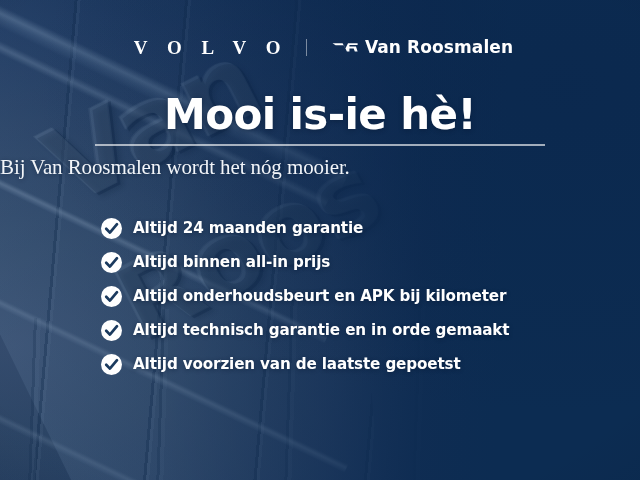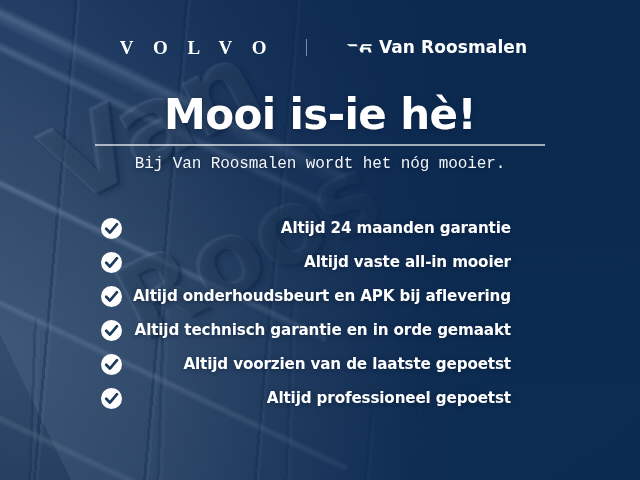--- a/index.html
+++ b/index.html
@@ -172,40 +172,39 @@
 
   
   .logo-bar {
     position: absolute;
     top: 38px;
     left: 0;
     width: 640px;
     display: flex;
     align-items: center;
     justify-content: center;
-    gap: 16px;
+    gap: 2px;
   }
   .volvo-word {
     font-family: "Liberation Serif", serif;
     font-weight: 700;
     font-size: 19px;
     letter-spacing: 7.5px;
     color: #ffffff;
     text-indent: 7px;
     line-height: 1;
   }
   .logo-sep {
     width: 1px;
     height: 17px;
     background: rgba(255,255,255,0.45);
     margin: 0 23px 0 16px;
   }
   .vr-group {
     display: flex;
-    align-items: center;
     gap: 7px;
   }
   .vr-mark { display: block; }
   .vr-word {
     font-family: "DejaVu Sans", sans-serif;
     font-weight: 700;
     font-size: 17px;
     letter-spacing: 0.1px;
     color: #ffffff;
     line-height: 1;
@@ -234,41 +233,40 @@
     width: 450px;
     height: 2px;
     background: rgba(255,255,255,0.62);
   }
 
   .subhead {
     position: absolute;
     top: 155px;
     left: 0;
     width: 640px;
-    text-align: center;
-    font-family: Liberation Mono, monospace;
+    text-align: left;
+    font-family: Liberation Serif, serif;
     font-weight: 400;
-    font-size: 16px;
+    font-size: 21px;
     color: #f2f5f9;
     letter-spacing: -0.1px;
     text-shadow: 0 1px 4px rgba(6,22,46,0.40);
   }
 
   
   .checklist {
     position: absolute;
     top: 211px;
     left: 101px;
   }
   .check-item {
     display: flex;
     align-items: center;
     height: 34px;
     gap: 11px;
-    justify-content: space-between;
   }
   .check-icon { display: block; flex: 0 0 auto; }
   .check-label {
     font-family: "DejaVu Sans", sans-serif;
     font-weight: 700;
     font-size: 15.2px;
     letter-spacing: -0.15px;
     color: #ffffff;
     white-space: nowrap;
     text-shadow: 0 1px 4px rgba(6,22,46,0.45);
@@ -323,52 +321,45 @@
           <path d="M5.2 10.7 L8.9 14.6 L16.0 6.2" fill="none" stroke="#1b3a5e" stroke-width="2.7" stroke-linecap="round" stroke-linejoin="round"></path>
         </svg>
         <div class="check-label">Altijd 24 maanden garantie</div>
       </div>
 
       <div class="check-item">
         <svg class="check-icon" width="21" height="21" viewBox="0 0 21 21" aria-hidden="true">
           <circle cx="10.5" cy="10.5" r="10.5" fill="#ffffff"></circle>
           <path d="M5.2 10.7 L8.9 14.6 L16.0 6.2" fill="none" stroke="#1b3a5e" stroke-width="2.7" stroke-linecap="round" stroke-linejoin="round"></path>
         </svg>
-        <div class="check-label">Altijd vaste all-in mooier</div>
-      </div>
-
-      <div class="check-item">
-        <svg class="check-icon" width="21" height="21" viewBox="0 0 21 21" aria-hidden="true">
-          <circle cx="10.5" cy="10.5" r="10.5" fill="#ffffff"></circle>
-          <path d="M5.2 10.7 L8.9 14.6 L16.0 6.2" fill="none" stroke="#1b3a5e" stroke-width="2.7" stroke-linecap="round" stroke-linejoin="round"></path>
-        </svg>
-        <div class="check-label">Altijd onderhoudsbeurt en APK bij aflevering</div>
+        <div class="check-label">Altijd binnen all-in prijs</div>
+      </div>
+
+      <div class="check-item">
+        <svg class="check-icon" width="21" height="21" viewBox="0 0 21 21" aria-hidden="true">
+          <circle cx="10.5" cy="10.5" r="10.5" fill="#ffffff"></circle>
+          <path d="M5.2 10.7 L8.9 14.6 L16.0 6.2" fill="none" stroke="#1b3a5e" stroke-width="2.7" stroke-linecap="round" stroke-linejoin="round"></path>
+        </svg>
+        <div class="check-label">Altijd onderhoudsbeurt en APK bij kilometer</div>
       </div>
 
       <div class="check-item">
         <svg class="check-icon" width="21" height="21" viewBox="0 0 21 21" aria-hidden="true">
           <circle cx="10.5" cy="10.5" r="10.5" fill="#ffffff"></circle>
           <path d="M5.2 10.7 L8.9 14.6 L16.0 6.2" fill="none" stroke="#1b3a5e" stroke-width="2.7" stroke-linecap="round" stroke-linejoin="round"></path>
         </svg>
         <div class="check-label">Altijd technisch garantie en in orde gemaakt</div>
       </div>
 
       <div class="check-item">
         <svg class="check-icon" width="21" height="21" viewBox="0 0 21 21" aria-hidden="true">
           <circle cx="10.5" cy="10.5" r="10.5" fill="#ffffff"></circle>
           <path d="M5.2 10.7 L8.9 14.6 L16.0 6.2" fill="none" stroke="#1b3a5e" stroke-width="2.7" stroke-linecap="round" stroke-linejoin="round"></path>
         </svg>
         <div class="check-label">Altijd voorzien van de laatste gepoetst</div>
       </div>
 
-      <div class="check-item">
-        <svg class="check-icon" width="21" height="21" viewBox="0 0 21 21" aria-hidden="true">
-          <circle cx="10.5" cy="10.5" r="10.5" fill="#ffffff"></circle>
-          <path d="M5.2 10.7 L8.9 14.6 L16.0 6.2" fill="none" stroke="#1b3a5e" stroke-width="2.7" stroke-linecap="round" stroke-linejoin="round"></path>
-        </svg>
-        <div class="check-label">Altijd professioneel gepoetst</div>
-      </div>
 
 
     </div>
 
   </div>
 </div>
 
 </body></html>

